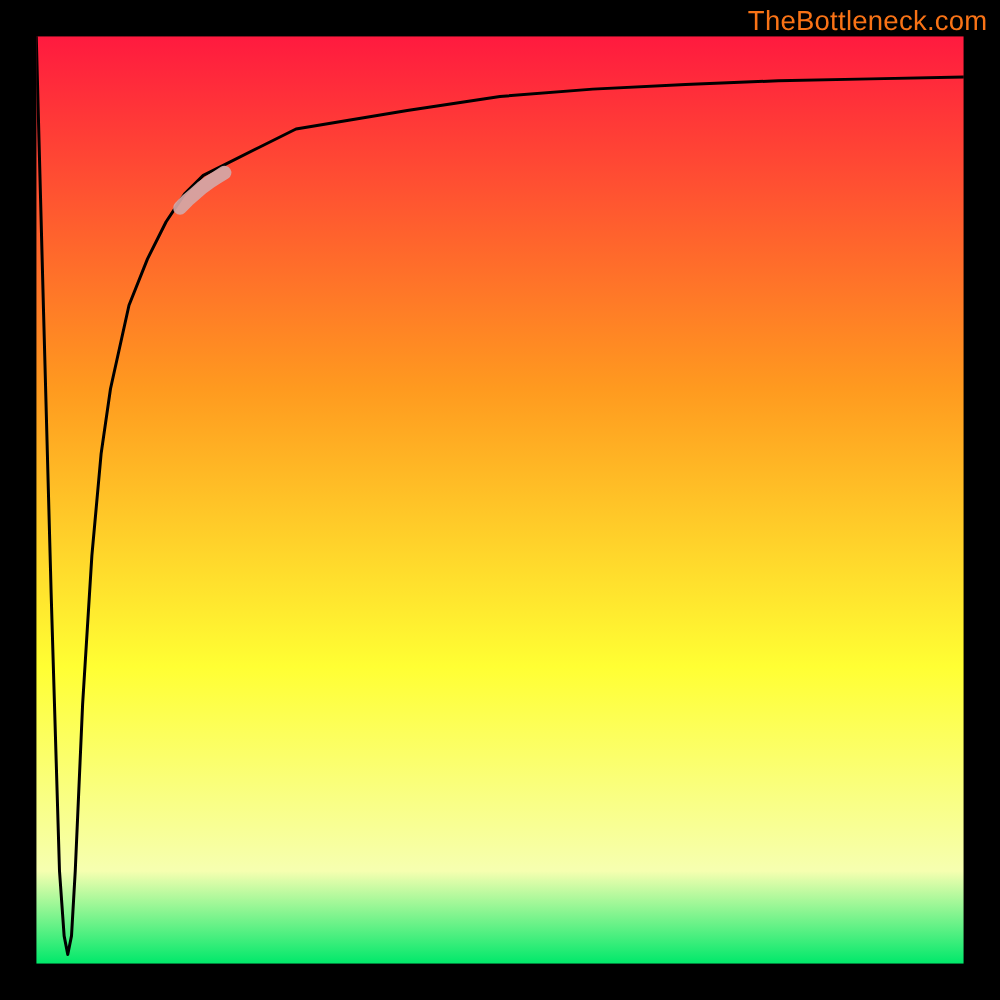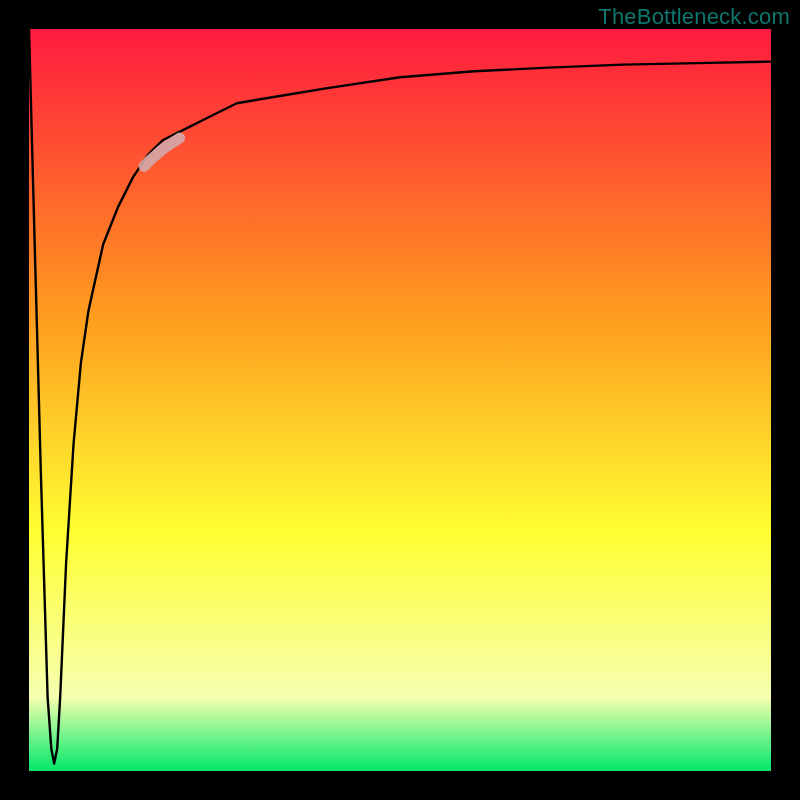--- a/index.html
+++ b/index.html
@@ -21,21 +21,21 @@
     position: absolute;
     left: 29px;
     top: 29px;
     width: 742px;
     height: 742px;
   }
   .watermark {
     position: absolute;
     top: 4px;
     right: 10px;
-    color: #0f766e;
+    color: #f97316;
     font-size: 22px;
     font-weight: 500;
     letter-spacing: 0.2px;
     user-select: none;
   }
 </style>
 </head>
 <body>
 <div class="frame">
 

